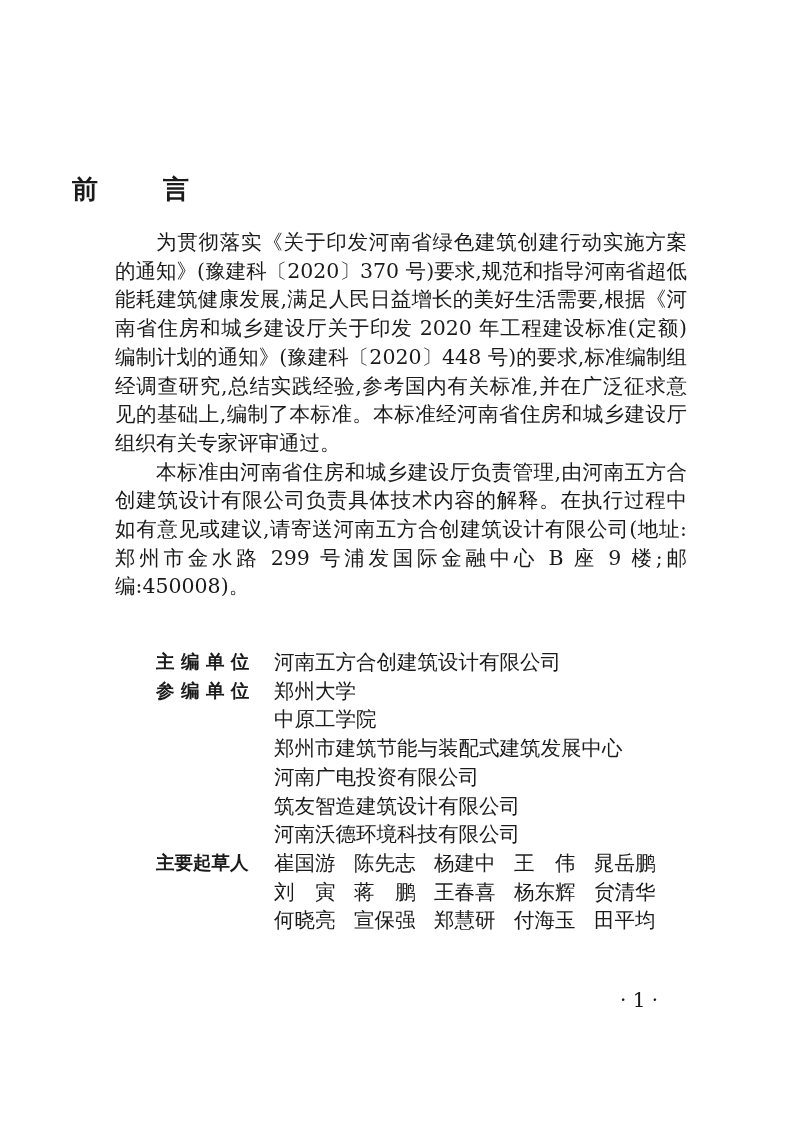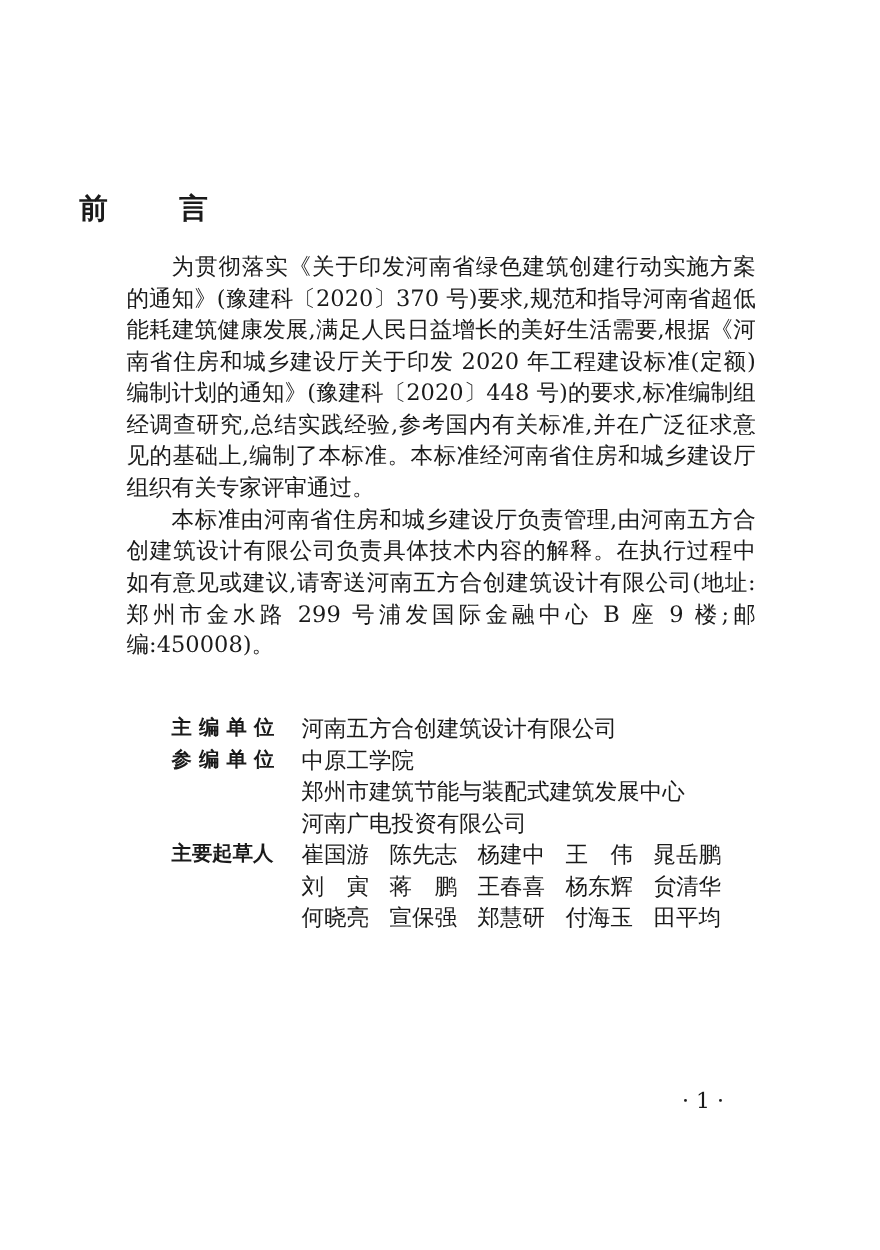--- a/index.html
+++ b/index.html
@@ -35,23 +35,26 @@
 <div class="credits">
   <div class="credit-row">
     <div class="credit-label">主 编 单 位</div>
     <div class="credit-values">
       <div>河南五方合创建筑设计有限公司</div>
     </div>
   </div>
   <div class="credit-row">
     <div class="credit-label">参 编 单 位</div>
     <div class="credit-values">
+      <div>郑州大学</div>
       <div>中原工学院</div>
       <div>郑州市建筑节能与装配式建筑发展中心</div>
       <div>河南广电投资有限公司</div>
+      <div>筑友智造建筑设计有限公司</div>
+      <div>河南沃德环境科技有限公司</div>
     </div>
   </div>
   <div class="credit-row">
     <div class="credit-label">主要起草人</div>
     <div class="credit-values drafters">
       <span>崔国游</span>
       <span>陈先志</span>
       <span>杨建中</span>
       <span>王　伟</span>
       <span>晁岳鹏</span>

